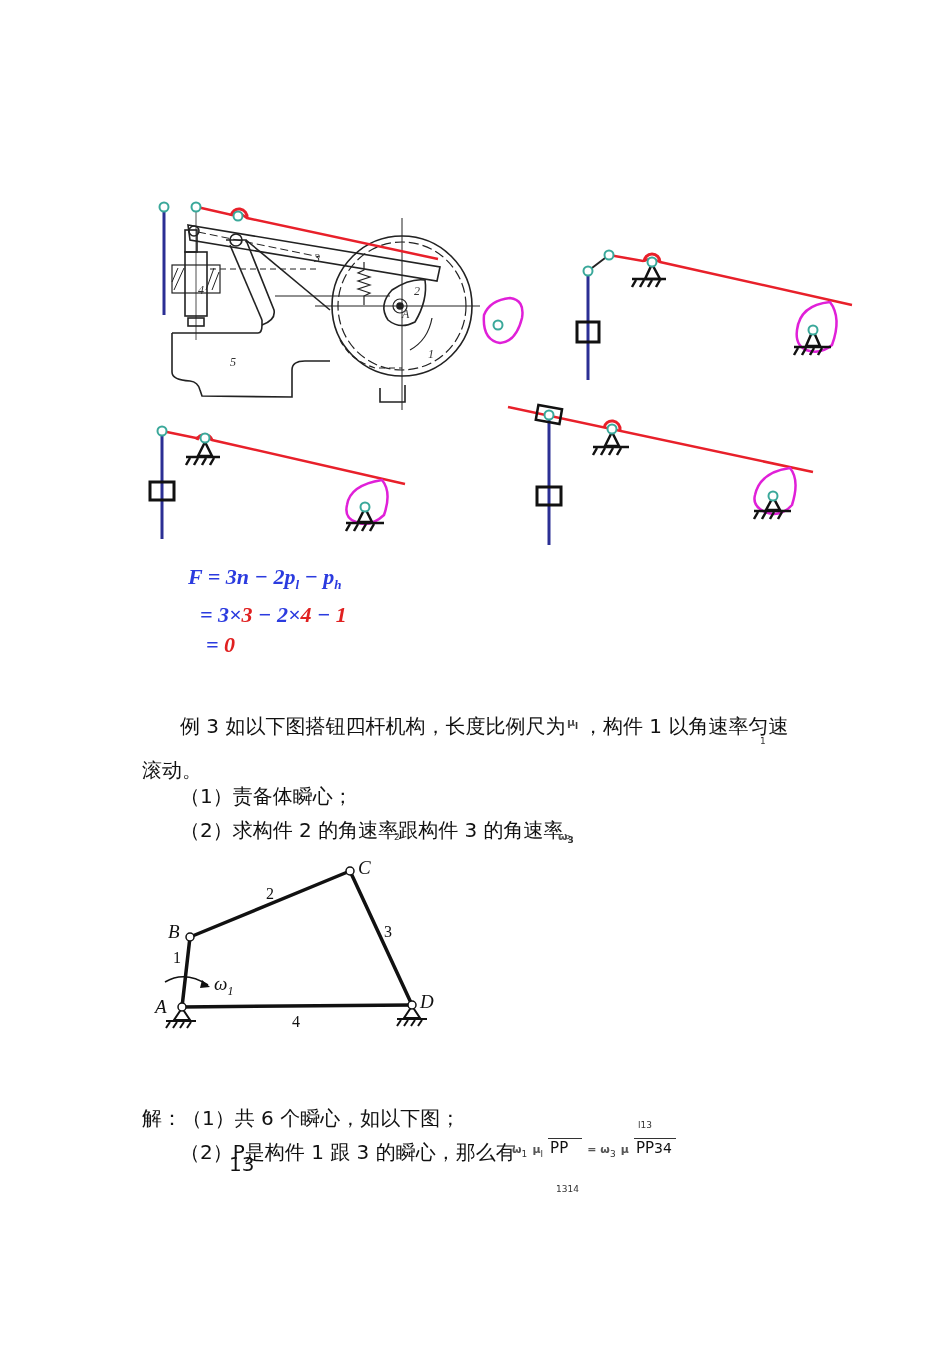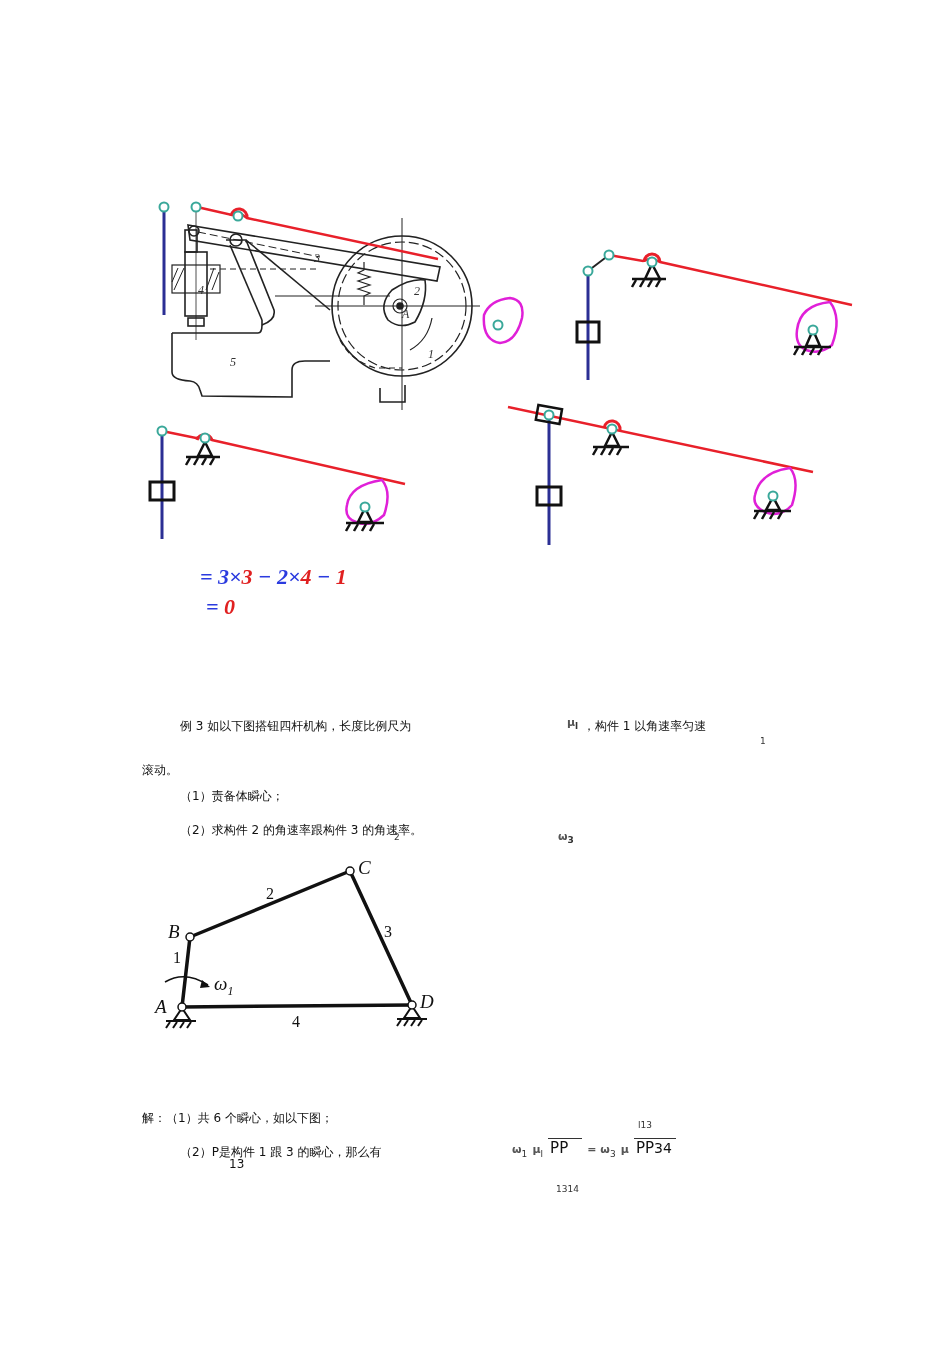--- a/index.html
+++ b/index.html
@@ -2,21 +2,21 @@
 <html><head>
   <meta charset="utf-8">
   <style>
     html, body { margin: 0; padding: 0; background: #ffffff; }
     body { width: 950px; height: 1346px; position: relative; overflow: hidden;
            font-family: "DejaVu Sans", "Liberation Sans", sans-serif; color: #111; }
     .abs { position: absolute; }
     svg { position: absolute; left: 0; top: 0; }
     .formula { font-family: "Liberation Serif", "DejaVu Serif", serif; font-style: italic; font-weight: bold; }
     .formula2 { font-family: "Liberation Serif", "DejaVu Serif", serif; }
-    .para { font-size: 12px; line-height: 20px; white-space: nowrap; }
+    .para { font-size: 20px; line-height: 20px; white-space: nowrap; }
     .small { font-size: 11px; color: #555; font-weight: bold; }
     .tiny { font-size: 9px; color: #333; }
     .blue { color: #2b3bdf; }
     .red { color: #e02020; }
   </style>
 </head>
 <body>
 
 <div class="abs" style="left:0;top:0;width:950px;height:560px;">
   <svg width="950" height="560" viewBox="0 0 950 560">
@@ -140,20 +140,23 @@
     </g>
     <g fill="#fff" stroke="#3aa89a" stroke-width="2">
       <circle cx="549" cy="415" r="4.5"></circle>
       <circle cx="612" cy="429" r="4.5"></circle>
       <circle cx="773" cy="496" r="4.5"></circle>
     </g>
   </svg>
 </div>
 
 <div class="abs formula blue" style="left:188px;top:562px;font-size:22px;line-height:30px;">
+  <div>
+    <span>F = 3n − 2p</span><sub style="font-size:13px;">l</sub><span> − p</span><sub style="font-size:13px;">h</sub>
+  </div>
   <div style="padding-left:12px;">
     <span>= 3×</span><span class="red">3</span><span> − 2×</span><span class="red">4</span><span> − </span><span class="red">1</span>
   </div>
   <div style="padding-left:18px;">
     <span>= </span><span class="red">0</span>
   </div>
 </div>
 
 <div class="abs" style="left:550px;top:560px;font-size:23px;line-height:38px;color:#111;">
 </div>

